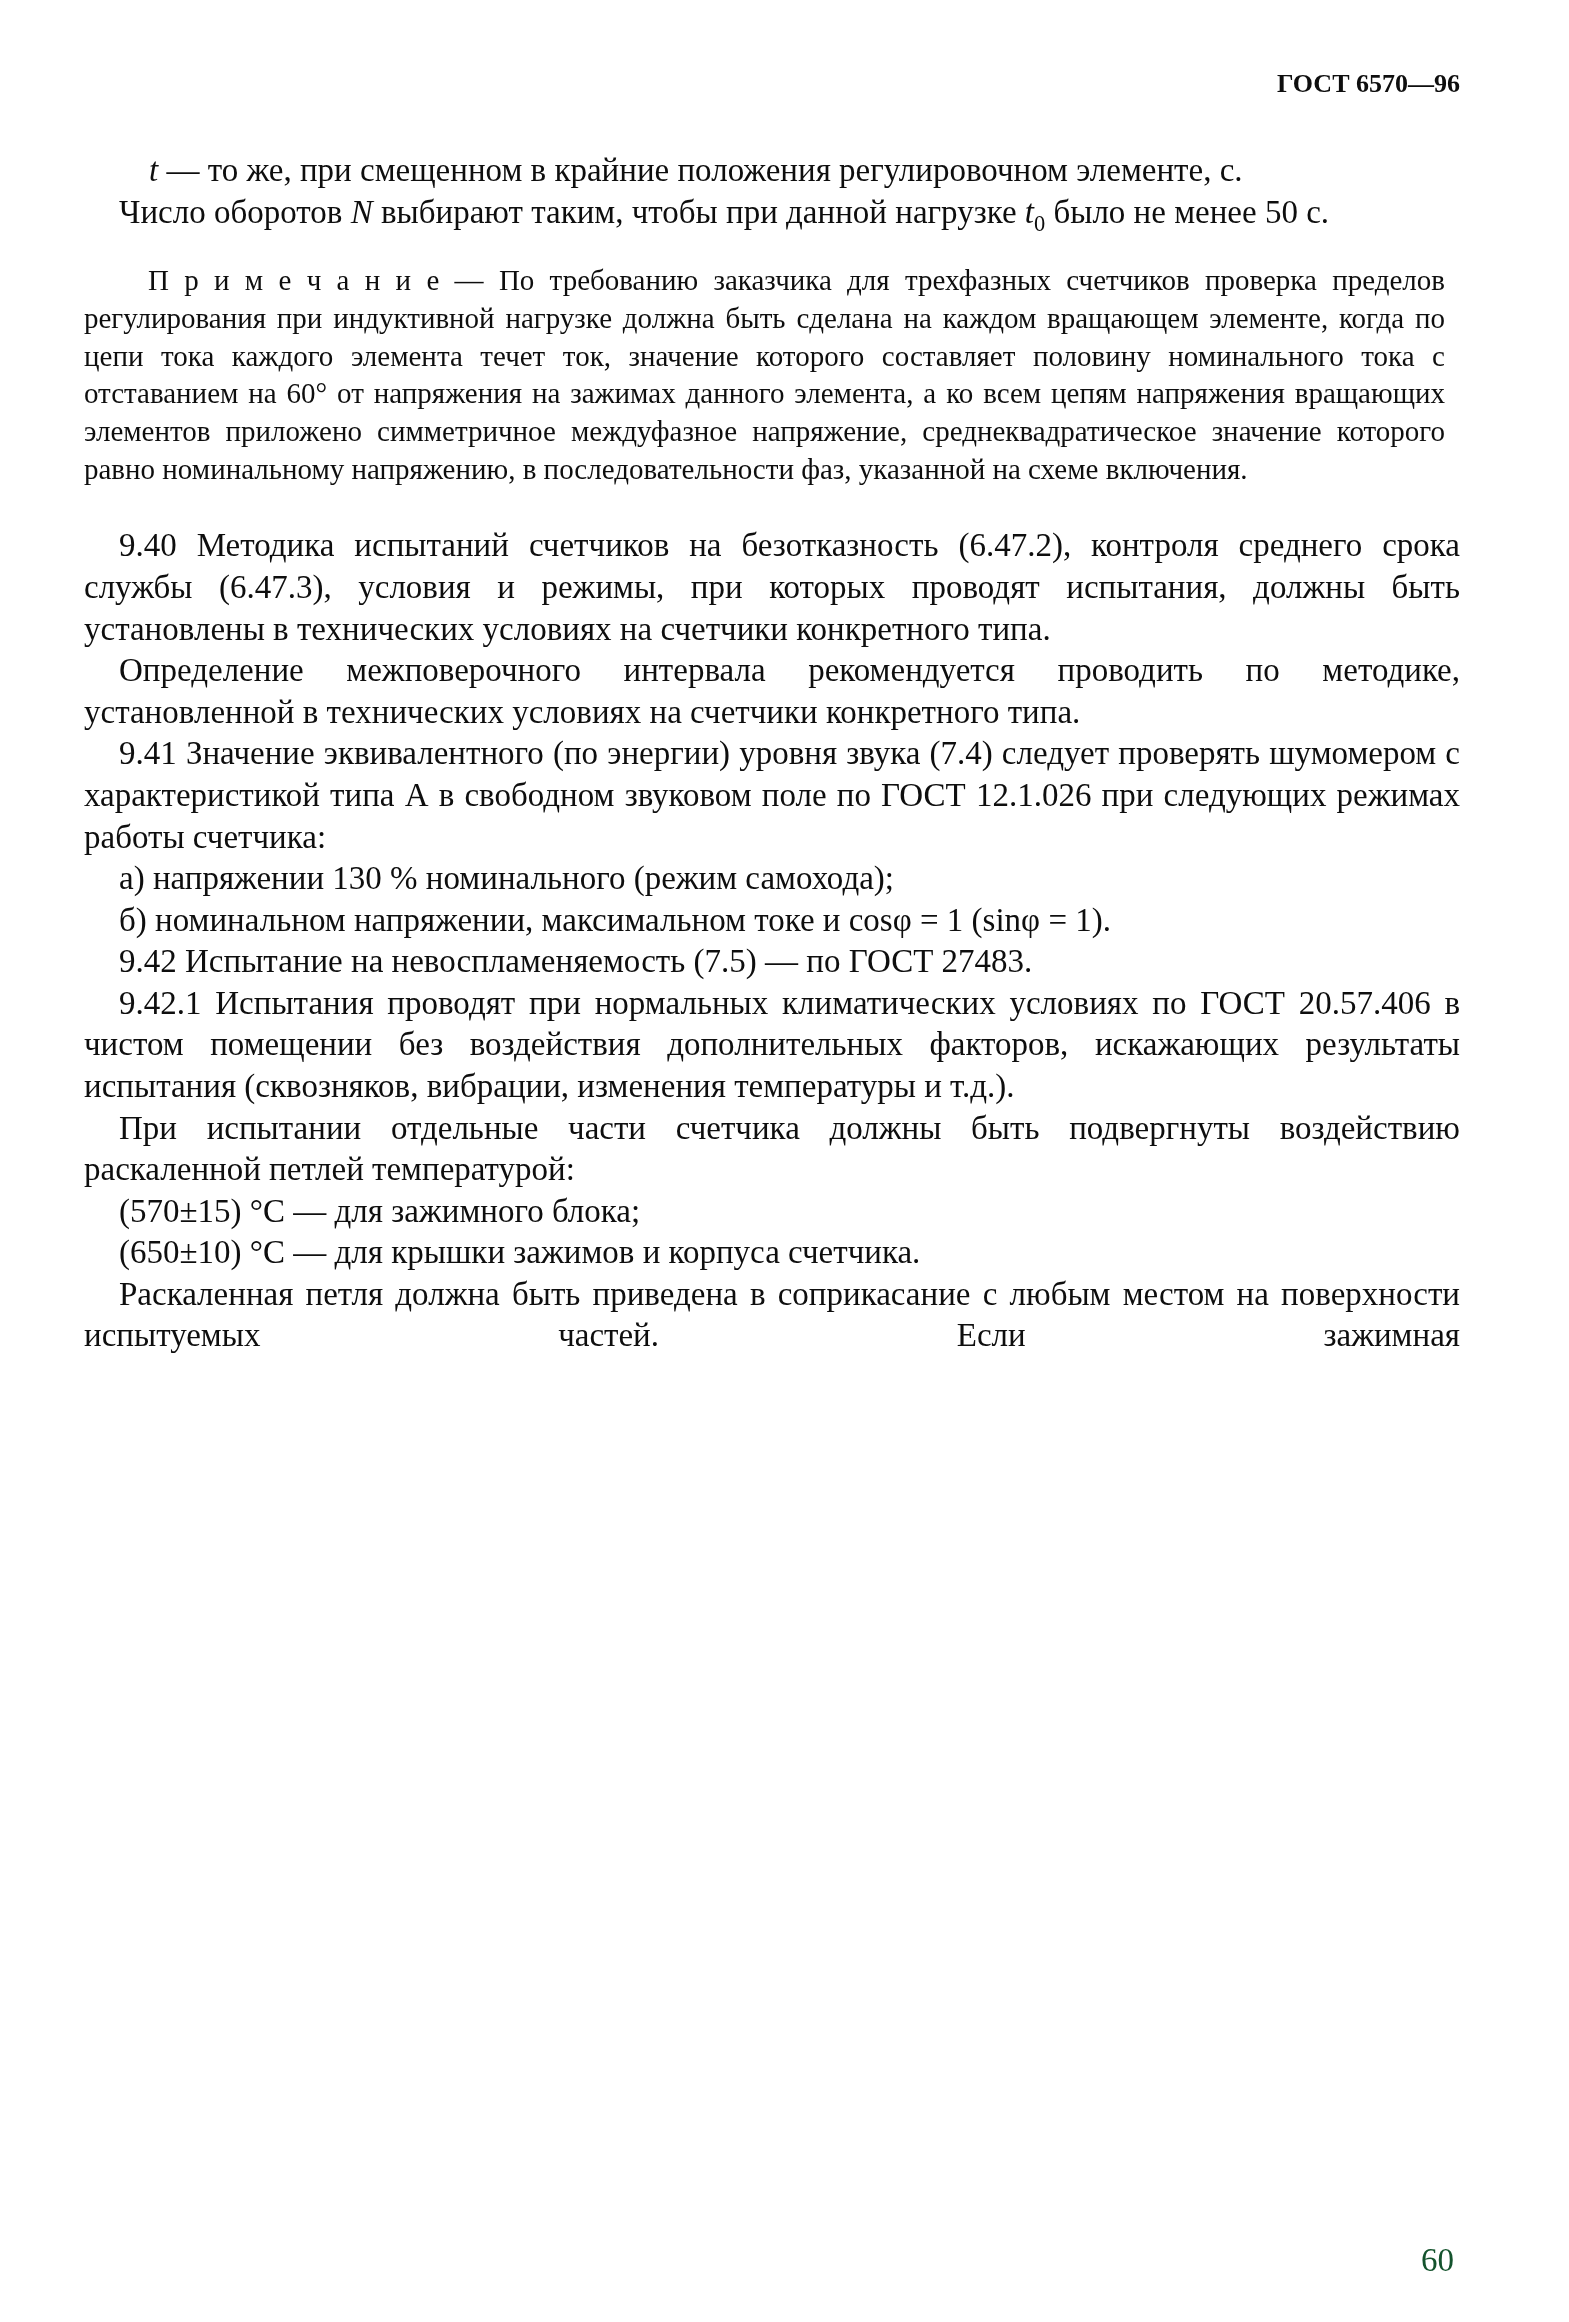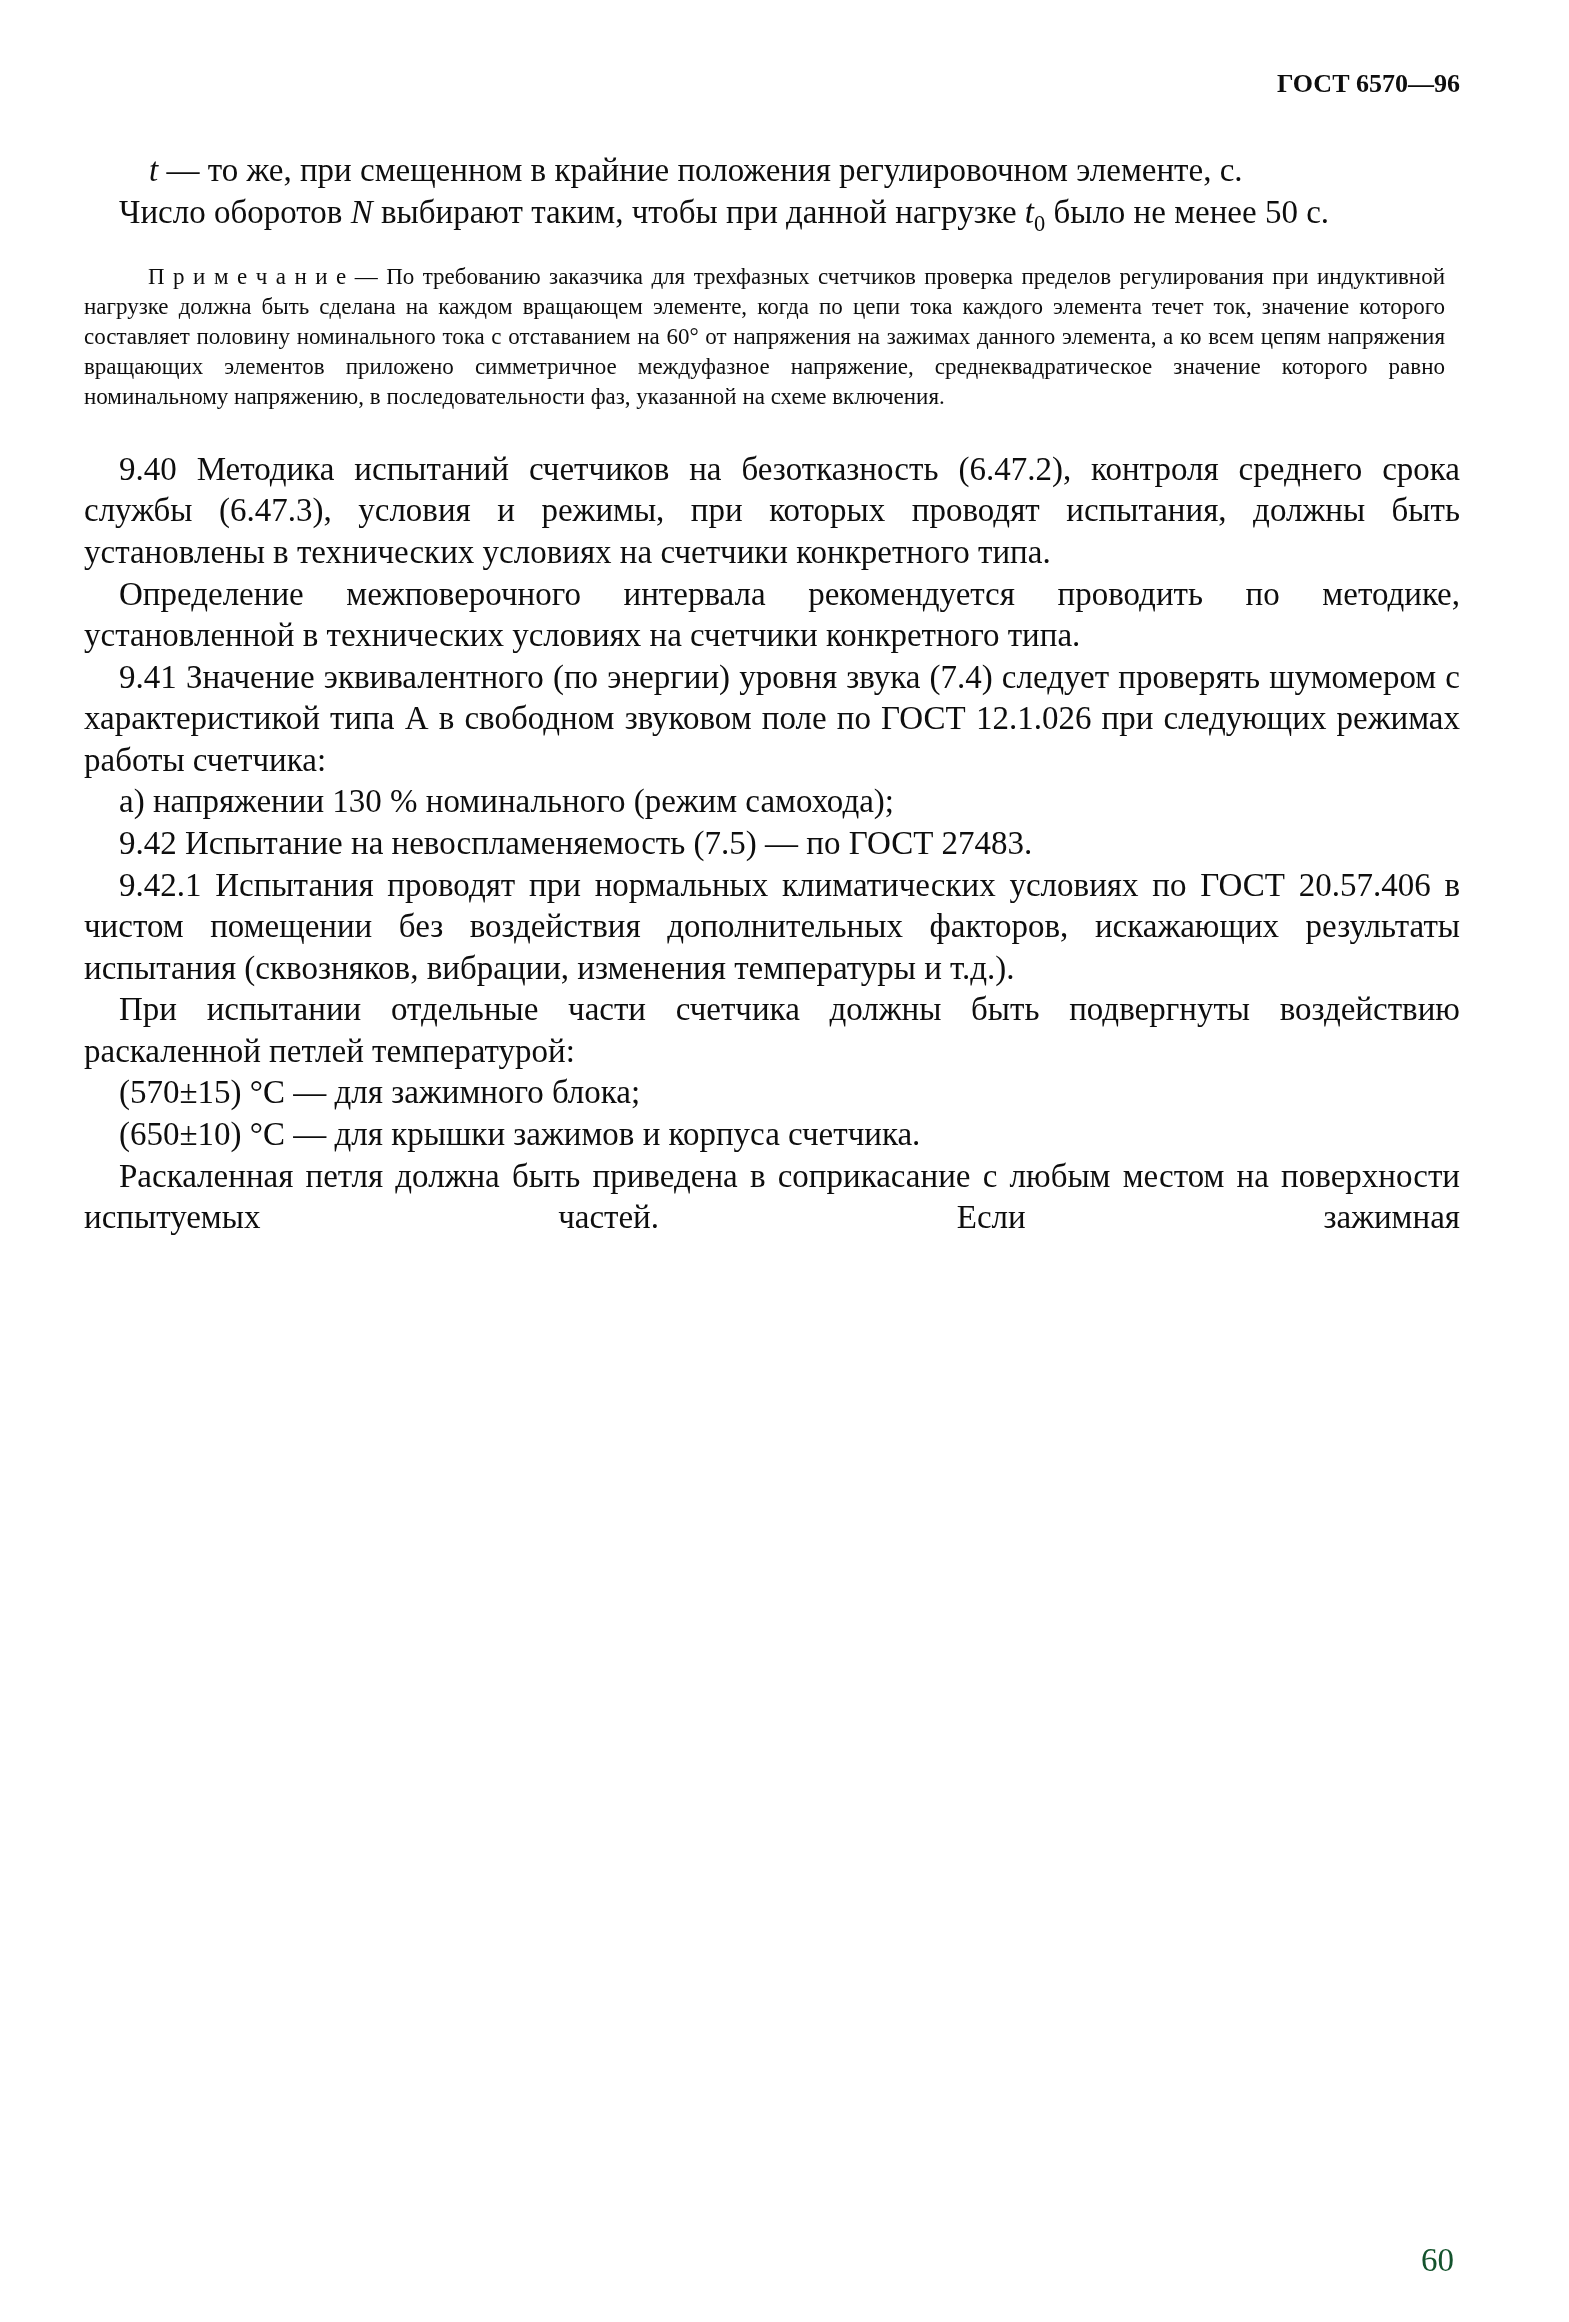--- a/index.html
+++ b/index.html
@@ -38,21 +38,21 @@
     padding: 0;
   }
   p.body-para {
     text-indent: 35px;
   }
   p.def {
     padding-left: 129px;
     text-indent: -64px;
   }
   p.note {
-    font-size: 23px;
+    font-size: 29px;
     line-height: 1.3;
     text-indent: 64px;
     margin: 29px 15px 37px 0;
   }
   p.cont-last {
     text-align-last: justify;
   }
   .it {
     font-style: italic;
   }
@@ -79,20 +79,21 @@
   </div>
 
   <div class="doc-body" id="paragraphs">
       <p class="para def"><span class="it">t</span><span> — то же, при смещенном в крайние положения регулировоч­ном элементе, с.</span></p>
       <p class="para body-para"><span>Число оборотов </span><span class="it">N</span><span> выбирают таким, чтобы при данной нагрузке </span><span class="it">t</span><sub>0</sub><span> было не менее 50 с.</span></p>
       <p class="para note"><span>П р и м е ч а н и е — По требованию заказчика для трехфазных счетчи­ков проверка пределов регулирования при индуктивной нагрузке должна быть сделана на каждом вращающем элементе, когда по цепи тока каждого элемента течет ток, значение которого составляет половину номинального тока с отставанием на 60° от напряжения на зажимах данного элемента, а ко всем цепям напряжения вращающих элементов приложено симметричное междуфазное напряжение, среднеквадратическое значение которого равно номинальному напряжению, в последовательности фаз, указанной на схеме включения.</span></p>
       <p class="para body-para"><span>9.40 Методика испытаний счетчиков на безотказность (6.47.2), контроля среднего срока службы (6.47.3), условия и режимы, при которых проводят испытания, должны быть установлены в техничес­ких условиях на счетчики конкретного типа.</span></p>
       <p class="para body-para"><span>Определение межповерочного интервала рекомендуется прово­дить по методике, установленной в технических условиях на счетчики конкретного типа.</span></p>
       <p class="para body-para"><span>9.41 Значение эквивалентного (по энергии) уровня звука (7.4) следует проверять шумомером с характеристикой типа А в свободном звуковом поле по ГОСТ 12.1.026 при следующих режимах работы счетчика:</span></p>
       <p class="para body-para"><span>а) напряжении 130 % номинального (режим самохода);</span></p>
+      <p class="para body-para"><span>б) номинальном напряжении, максимальном токе и cosφ = 1 (sinφ = 1).</span></p>
       <p class="para body-para"><span>9.42 Испытание на невоспламеняемость (7.5) — по ГОСТ 27483.</span></p>
       <p class="para body-para"><span>9.42.1 Испытания проводят при нормальных климатических ус­ловиях по ГОСТ 20.57.406 в чистом помещении без воздействия дополнительных факторов, искажающих результаты испытания (сквозняков, вибрации, изменения температуры и т.д.).</span></p>
       <p class="para body-para"><span>При испытании отдельные части счетчика должны быть подверг­нуты воздействию раскаленной петлей температурой:</span></p>
       <p class="para body-para"><span>(570±15) °С — для зажимного блока;</span></p>
       <p class="para body-para"><span>(650±10) °С — для крышки зажимов и корпуса счетчика.</span></p>
       <p class="para body-para cont-last"><span>Раскаленная петля должна быть приведена в соприкасание с любым местом на поверхности испытуемых частей. Если зажимная</span></p>
     </div>
 
   <div class="doc-footer">
     <span>60</span>

